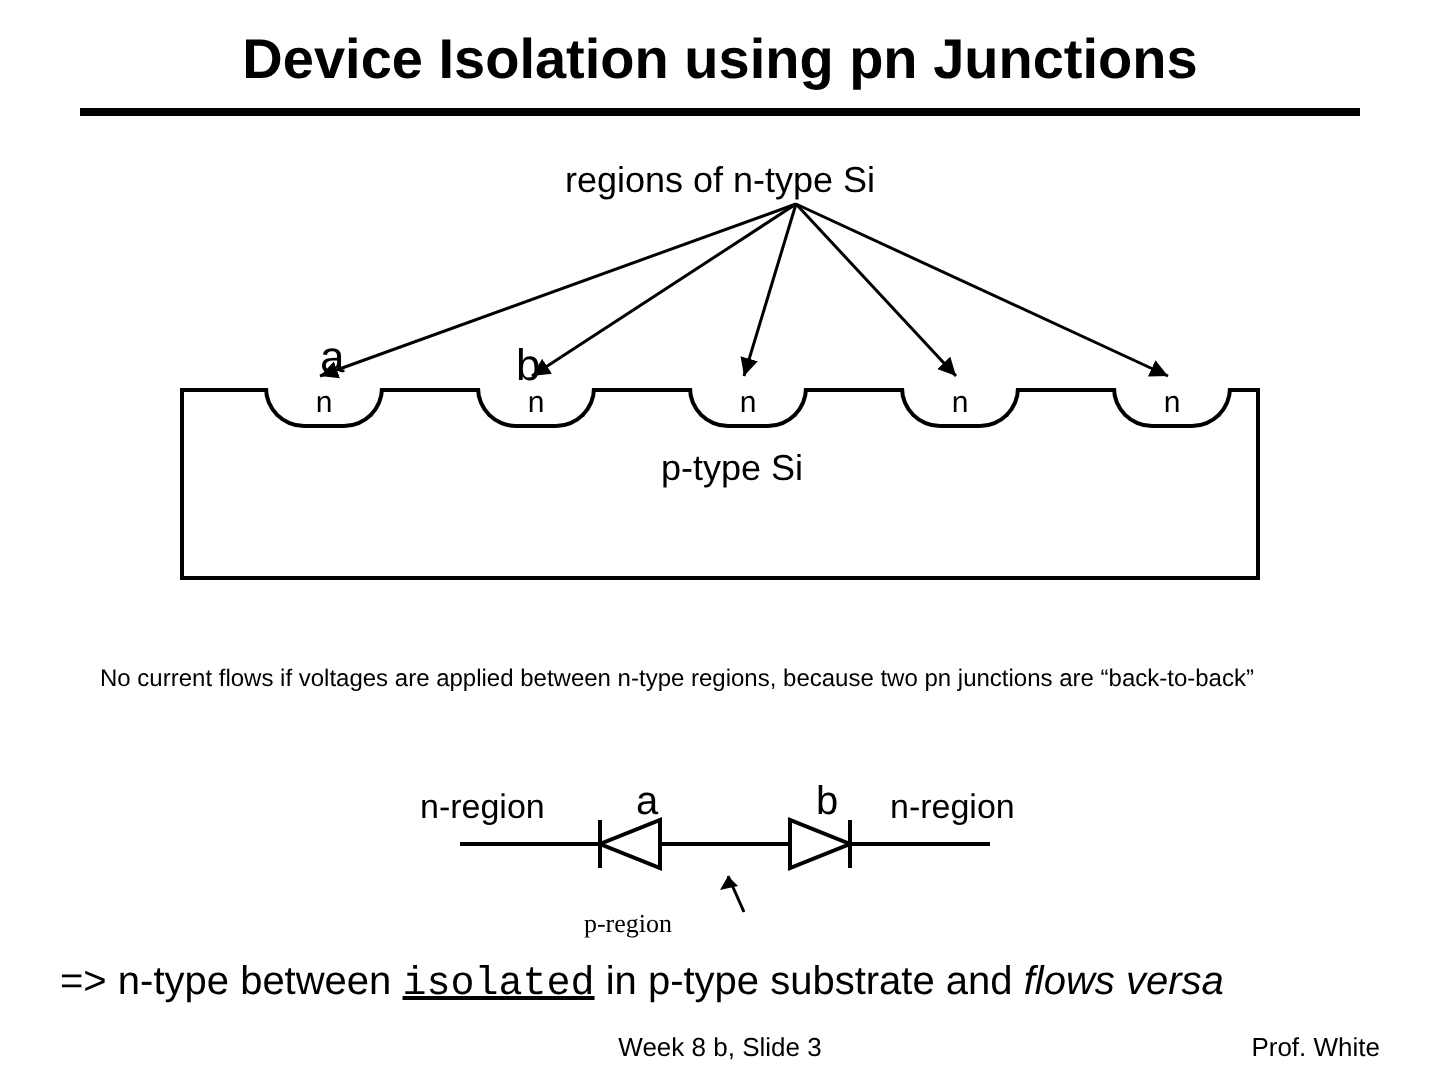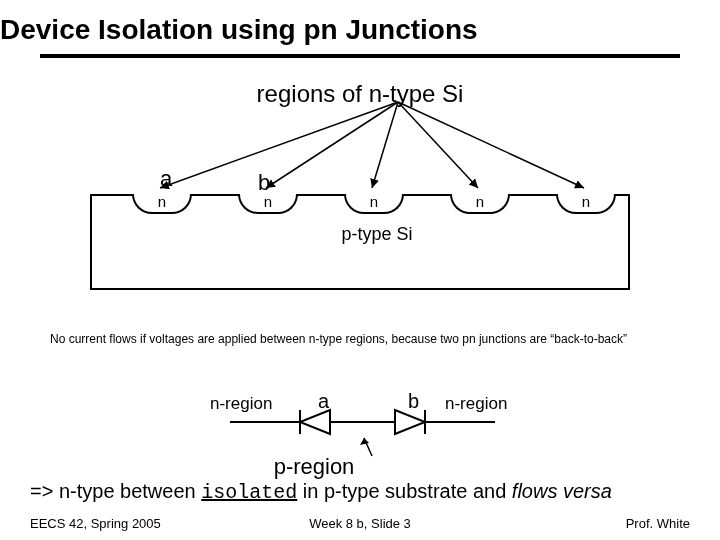--- a/index.html
+++ b/index.html
@@ -1,35 +1,35 @@
 <!DOCTYPE html>
 <html><head>
 <meta charset="utf-8">
 <style>
   * { box-sizing: border-box; margin: 0; padding: 0; }
   html, body { width: 720px; height: 540px; background: #fff; font-family: Arial, Helvetica, sans-serif; }
   .slide { position: relative; width: 720px; height: 540px; }
-  .title { position: absolute; top: 14px; left: 0; width: 720px; font-size: 28px; font-weight: bold; }
+  .title { position: absolute; top: 14px; left: 0; width: 720px; text-align: center; font-size: 28px; font-weight: bold; }
   .title-rule { position: absolute; top: 54px; left: 40px; width: 640px; height: 4px; background: #000; }
-  .regions-label { position: absolute; top: 80px; left: 0; width: 720px; text-align: center; font-size: 24px; }
+  .regions-label { position: absolute; top: 80px; left: 0; width: 720px; text-align: center; font-size: 18px; }
   .arrows { position: absolute; top: 100px; left: 0; width: 720px; height: 90px; }
   .label-a { position: absolute; top: 166px; left: 160px; font-size: 22px; }
   .label-b { position: absolute; top: 170px; left: 258px; font-size: 22px; }
   .xsection { position: absolute; top: 194px; left: 90px; width: 540px; height: 96px; border: 2px solid #000; }
   .n-well { position: absolute; top: -2px; width: 60px; height: 20px; border: 2px solid #000; border-top: none; border-radius: 0 0 30px 30px; text-align: center; font-size: 15px; line-height: 15px; background: #fff; }
   .w1 { left: 40px; } .w2 { left: 146px; } .w3 { left: 252px; } .w4 { left: 358px; } .w5 { left: 464px; }
-  .ptype-si { position: absolute; top: 28px; left: 15px; width: 540px; text-align: center; font-size: 18px; }
+  .ptype-si { position: absolute; top: 28px; left: 4px; width: 540px; text-align: center; font-size: 18px; }
   .body-text { position: absolute; top: 332px; left: 50px; width: 620px; font-size: 12px; line-height: 1.25; }
   .diode-row { position: absolute; top: 394px; left: 0; width: 628px; height: 50px; }
   .nregion-l { position: absolute; top: 0px; left: 210px; font-size: 17px; }
   .nregion-r { position: absolute; top: 0px; left: 445px; font-size: 17px; }
   .diode-a { position: absolute; top: -4px; left: 318px; font-size: 20px; }
   .diode-b { position: absolute; top: -4px; left: 408px; font-size: 20px; }
   .diodes-svg { position: absolute; top: 8px; left: 230px; }
-  .pregion { position: absolute; top: 454px; left: 0; width: 628px; text-align: center; font-size: 22px; }
+  .pregion { position: absolute; top: 454px; left: 0; width: 628px; text-align: center; font-size: 13px; font-family: Liberation Serif, serif; }
   .pregion-arrow { position: absolute; top: 436px; left: 360px; }
   .conclusion { position: absolute; top: 480px; left: 30px; width: 680px; font-size: 20px; }
   .underline { text-decoration: underline; font-family: Liberation Mono, monospace; }
   .italic { font-style: italic; }
   .footer { position: absolute; top: 516px; left: 30px; width: 660px; font-size: 13px; }
   .footer-l { float: left; }
   .footer-c { position: absolute; left: 0; width: 660px; text-align: center; }
   .footer-r { float: right; }
 </style>
 </head>
@@ -88,16 +88,15 @@
     <path d="M4,2 L0,9 L9,7 Z" fill="#000"></path>
   </svg>
   <div class="pregion">p-region</div>
 
   <div class="conclusion">
     <span>=&gt; </span><span>n-type between </span><span class="underline">isolated</span><span> in p-type substrate and </span><span class="italic">flows versa</span>
   </div>
 
   <div class="footer">
     <span class="footer-c">Week 8 b, Slide 3</span>
-    <span class="footer-l">EECS 42, Spring 2005</span>
     <span class="footer-r">Prof. White</span>
   </div>
 </div>
 
 </body></html>

